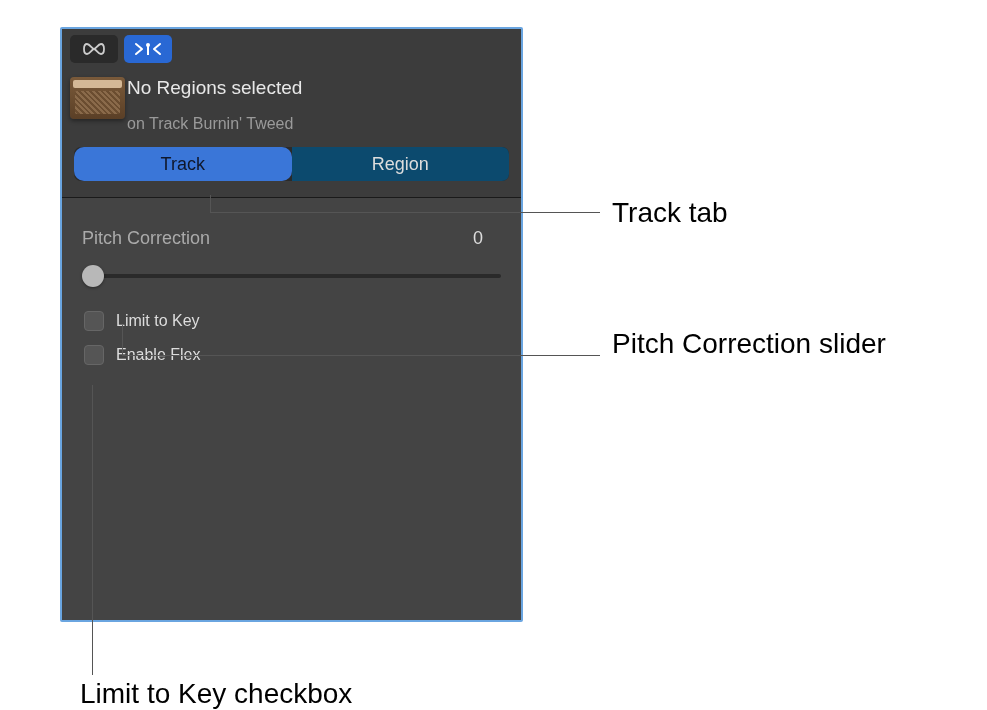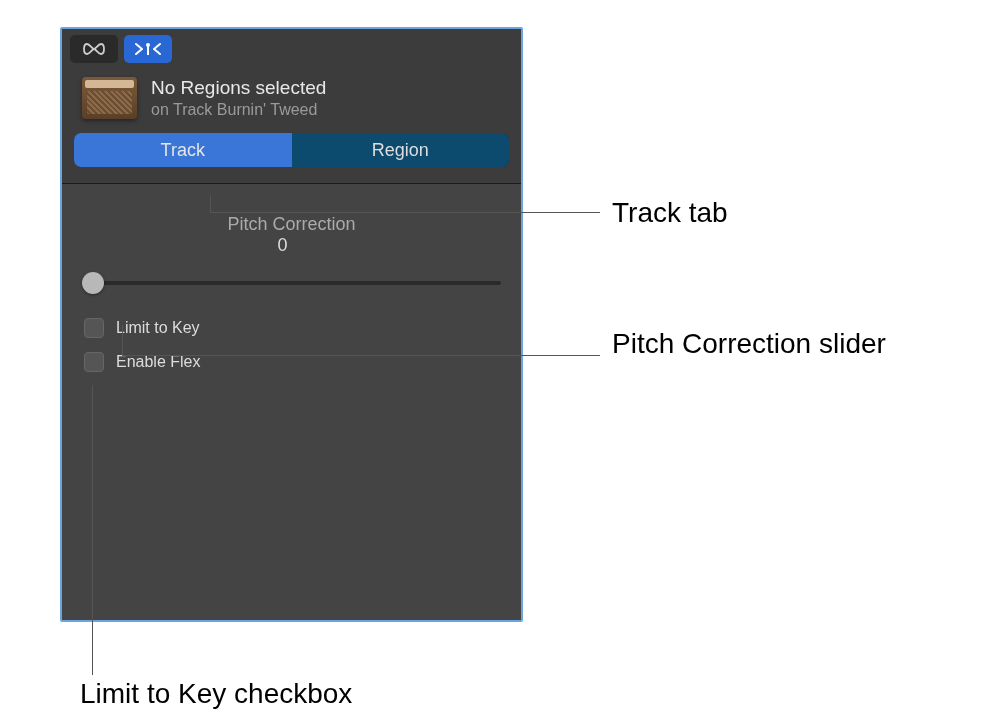--- a/index.html
+++ b/index.html
@@ -44,22 +44,22 @@
       background: #2a2a2a;
     }
     .toolbar-btn.blue {
       background: #2968d4;
     }
     .toolbar-btn svg {
       display: block;
     }
     .header-row {
       display: flex;
-      padding: 10px 12px 8px 20px;
-      gap: 14px;
+      padding: 10px 12px 8px 8px;
+      gap: 2px;
     }
     .amp-icon {
       width: 55px;
       height: 42px;
       background: linear-gradient(to bottom, #7a5a3a 0%, #6b4d30 50%, #5a3f26 100%);
       border-radius: 4px;
       position: relative;
       box-shadow: 0 2px 4px rgba(0,0,0,0.4);
     }
     .amp-icon::before {
@@ -92,63 +92,63 @@
       flex: 1;
     }
     .title-line {
       color: #e8e8e8;
       font-size: 19px;
       font-weight: 500;
     }
     .subtitle-line {
       color: #9a9a9a;
       font-size: 16px;
-      margin-top: 2px;
+      margin-top: 16px;
     }
     .tabs {
       display: flex;
       margin: 6px 12px 0 12px;
       background: #2a2a2a;
       border-radius: 7px;
       overflow: hidden;
       height: 34px;
     }
     .tab {
       flex: 1;
       display: flex;
       align-items: center;
       justify-content: center;
       font-size: 18px;
       font-weight: 500;
       cursor: pointer;
     }
     .tab.active {
       background: #3a76d8;
-      color: #e5e5e5;
+      color: #0f172a;
+      border-radius: 10px;
     }
     .tab.inactive {
       background: #0c4a6e;
       color: #ddd;
     }
     .divider {
       height: 1px;
       background: #1a1a1a;
       margin-top: 16px;
     }
     .content {
       background: #444444;
       padding: 30px 20px 20px 20px;
       height: 100%;
     }
     .pc-row {
       display: flex;
       justify-content: space-between;
       align-items: center;
       margin-bottom: 16px;
-      flex-direction: column;
     }
     .pc-label {
       color: #aaa;
       font-size: 18px;
     }
     .pc-value {
       color: #ddd;
       font-size: 18px;
       padding-right: 18px;
     }

